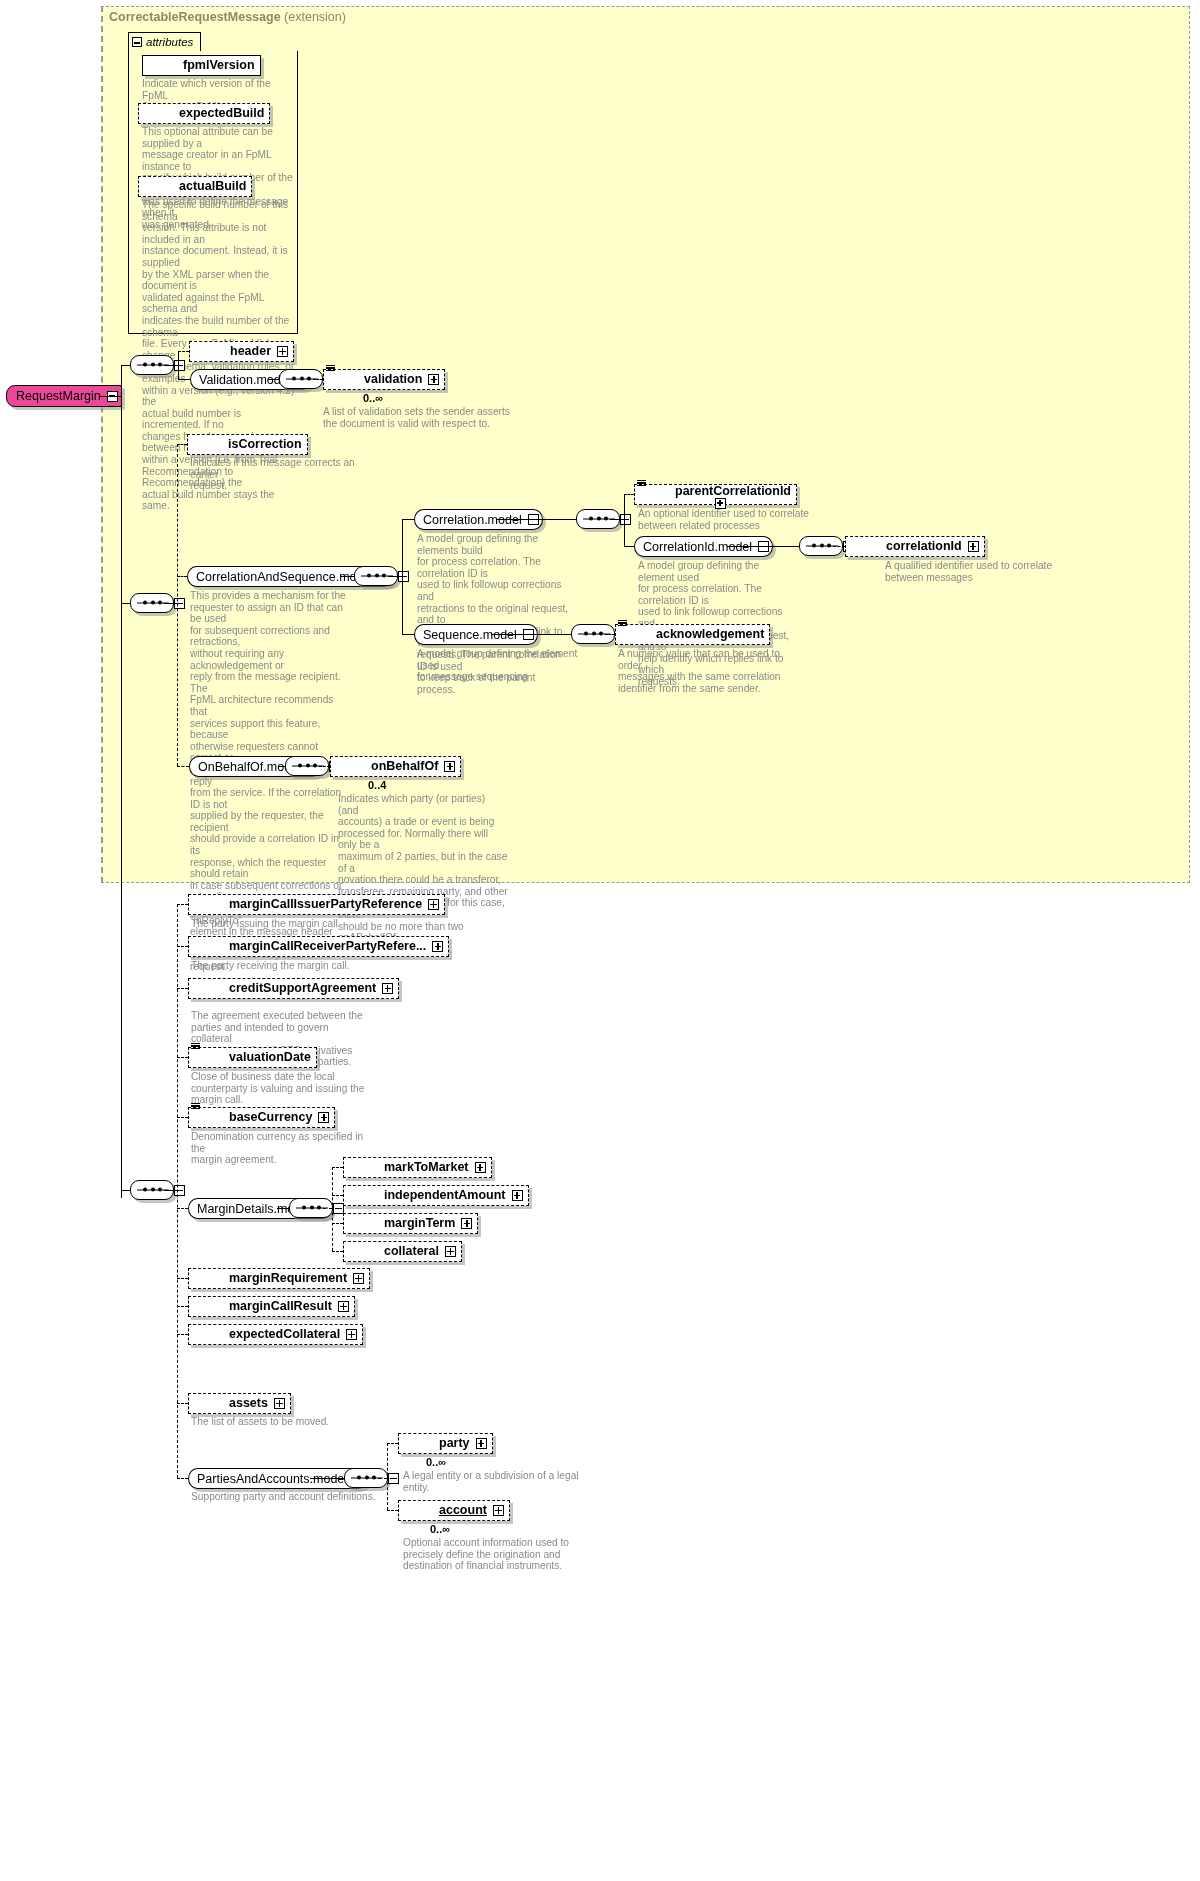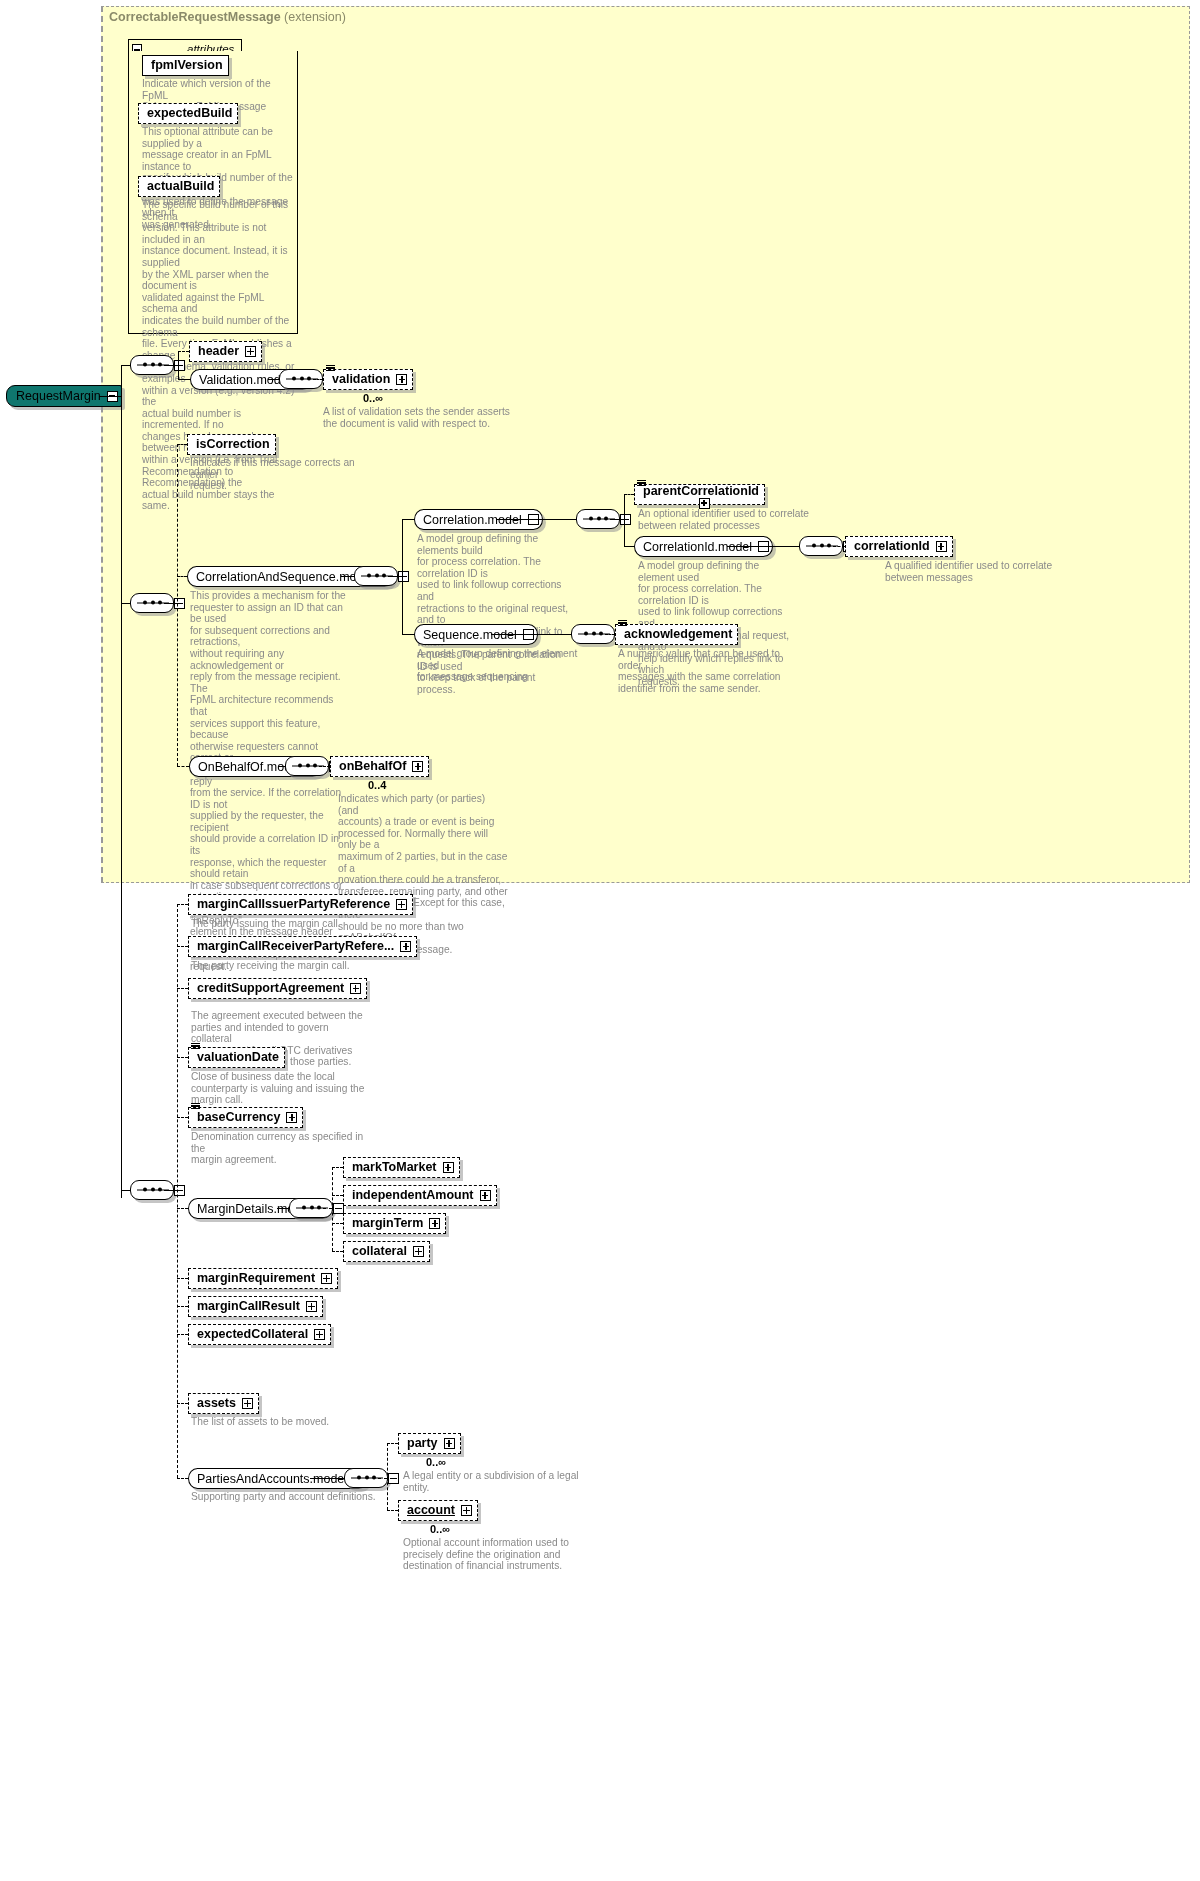--- a/index.html
+++ b/index.html
@@ -67,21 +67,21 @@
     height:21px;
     padding:0 5px 0 8px;
     font-size:12.5px;
     font-weight:bold;
     color:#000;
     white-space:nowrap;
     box-shadow:3px 3px 0 0 rgba(150,150,150,.55);
   }
   .node.solid{ border:1.5px solid #000; }
   .node.dashed{ border:1.5px dashed #000; }
-  .node .lbl{ line-height:1; }
+  .node .lbl{ line-height:1;margin-left:32px; }
   .plus{
     display:inline-block;
     width:11px; height:11px;
     border:1.4px solid #000; background:#fff;
     position:relative; margin-left:6px; flex:0 0 auto;
   }
   .plus::before{ content:""; position:absolute; left:1.3px; right:1.3px; top:3.7px; height:1.5px; background:#000;}
   .plus::after { content:""; position:absolute; top:1.3px; bottom:1.3px; left:3.7px; width:1.5px; background:#000;}
   .minus{
     display:inline-block;
@@ -139,21 +139,21 @@
   .seq .d1{ left:6px; } .seq .d2{ left:13.5px; } .seq .d3{ left:21px; }
   .seq-minus{
     position:absolute; right:-12px; top:4px;
     width:11px; height:11px; border:1.4px solid #000; background:#fff;
   }
   .seq-minus::before{ content:""; position:absolute; left:1.3px; right:1.3px; top:3.7px; height:1.5px; background:#000;}
 
   
   .root-node{
     position:absolute;
-    background:#0f766e;
+    background:#ec4899;
     border:1.5px solid #000;
     border-radius:9px 2px 2px 9px;
     height:22px;
     display:inline-flex; align-items:center;
     padding:0 3px 0 9px;
     font-size:12.5px;
     white-space:nowrap;
     box-shadow:3px 3px 0 0 rgba(150,150,150,.55);
   }
 
@@ -183,21 +183,21 @@
 <body>
 
 <div id="canvas">
 
   <div class="ext-panel" style="left:101px; top:6px; width:1089px; height:877px;"></div>
   <div class="ext-title" style="left:109px; top:10px;">
     <span>CorrectableRequestMessage</span>
     <span class="paren">(extension)</span>
   </div>
 
-  <div class="attr-tab" style="left:128px; top:39px;gap:41px;">
+  <div class="attr-tab" style="left:128px; top:32px;">
     <span class="minus-sq"></span>
     <span>attributes</span>
   </div>
   <div class="attr-box" style="left:128px; top:51px; width:170px; height:283px;"></div>
 
   <div class="node solid" style="left:142px; top:55px;">
     <span class="lbl">fpmlVersion</span>
   </div>
   <div class="doc" style="left:142px; top:78px; width:155px;">Indicate which version of the FpML
 Schema an FpML message adheres to.</div>

